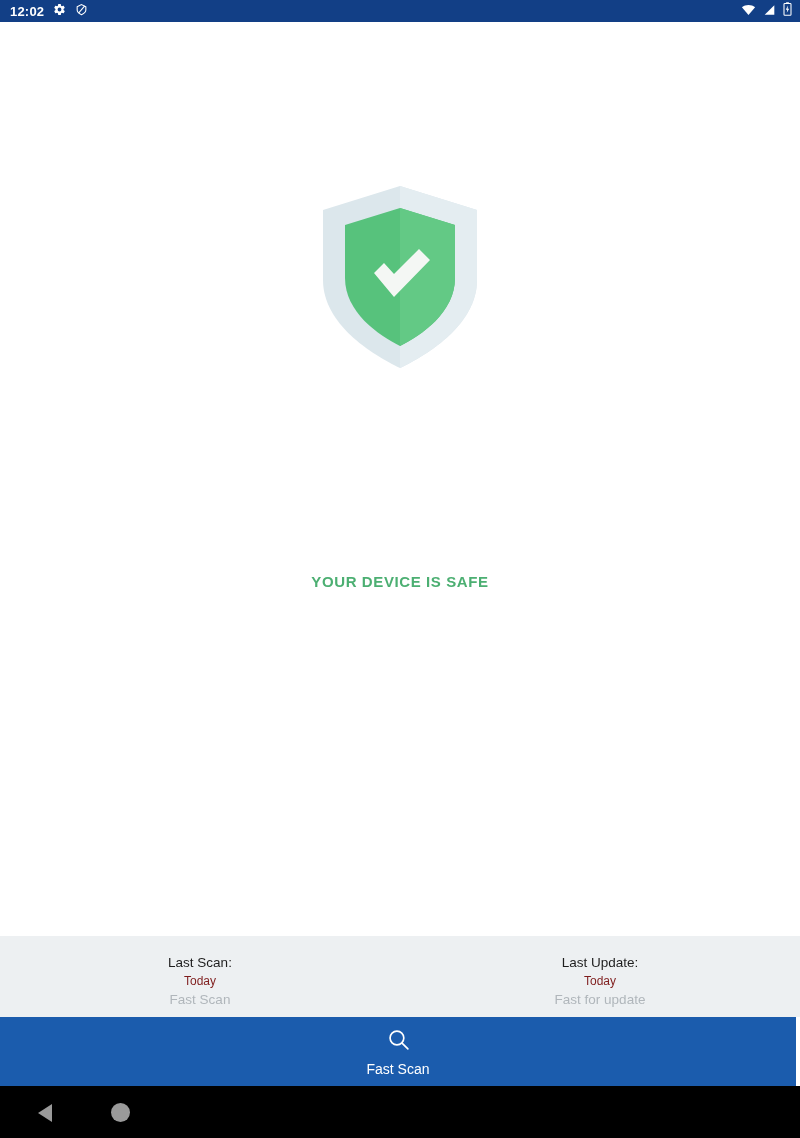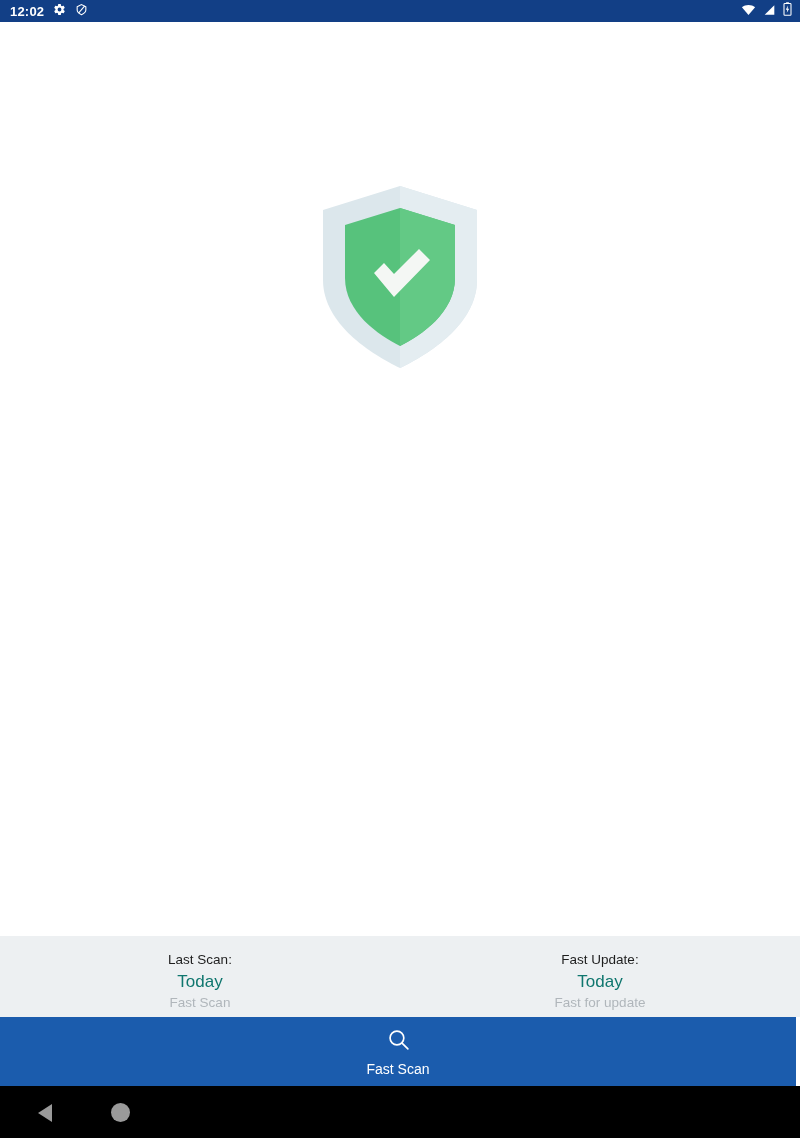--- a/index.html
+++ b/index.html
@@ -137,22 +137,22 @@
     justify-content: center;
     gap: 6px;
     margin-top: 9px;
   }
   .info-title {
     color: #1e1e1e;
     font-size: 13.5px;
     line-height: 1;
   }
   .info-value {
-    color: #0f766e;
-    font-size: 17px;
+    color: #7f1d1d;
+    font-size: 12px;
     line-height: 1;
   }
   .info-sub {
     color: #b0b6bb;
     font-size: 13.5px;
     line-height: 1;
   }
 
   
   .actionbar {
@@ -264,30 +264,31 @@
           <path d="M81 2 L158 26 L158 96 C158 140 110 170 81 184 L81 2 Z" fill="#e4edf1"></path>
 
           <path d="M81 24 L136 41 L136 94 C136 128 103 151 81 162 C59 151 26 128 26 94 L26 41 Z" fill="#57c27c"></path>
           <path d="M81 24 L136 41 L136 94 C136 128 103 151 81 162 L81 24 Z" fill="#63c985"></path>
 
           <path d="M55 89 L65 79 L75 90 L100 65 L111 76 L75 113 Z" fill="#f4f7f4"></path>
         </svg>
       </span>
     </div>
 
+    <div class="status-text">YOUR DEVICE IS SAFE</div>
   </div>
 
   <div class="infopanel">
     <div class="infocol">
       <div class="info-title">Last Scan:</div>
       <div class="info-value">Today</div>
       <div class="info-sub">Fast Scan</div>
     </div>
     <div class="infocol">
-      <div class="info-title">Fast Update:</div>
+      <div class="info-title">Last Update:</div>
       <div class="info-value">Today</div>
       <div class="info-sub">Fast for update</div>
     </div>
   </div>
 
   <div class="actionbar">
     <div class="actionbtn">
       <span>
         <svg width="25" height="25" viewBox="0 0 24 24">
           <circle cx="10.5" cy="10.5" r="6.6" fill="none" stroke="#ffffff" stroke-width="1.6"></circle>

